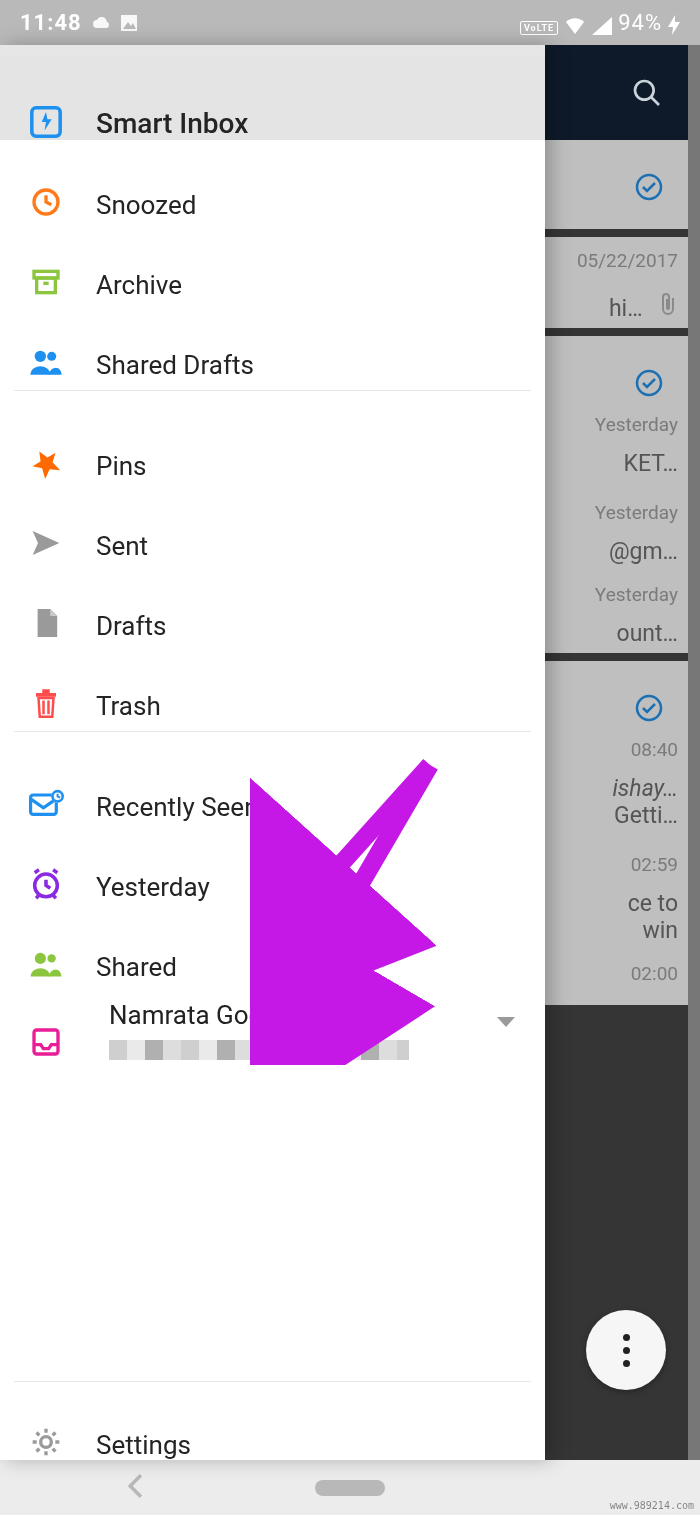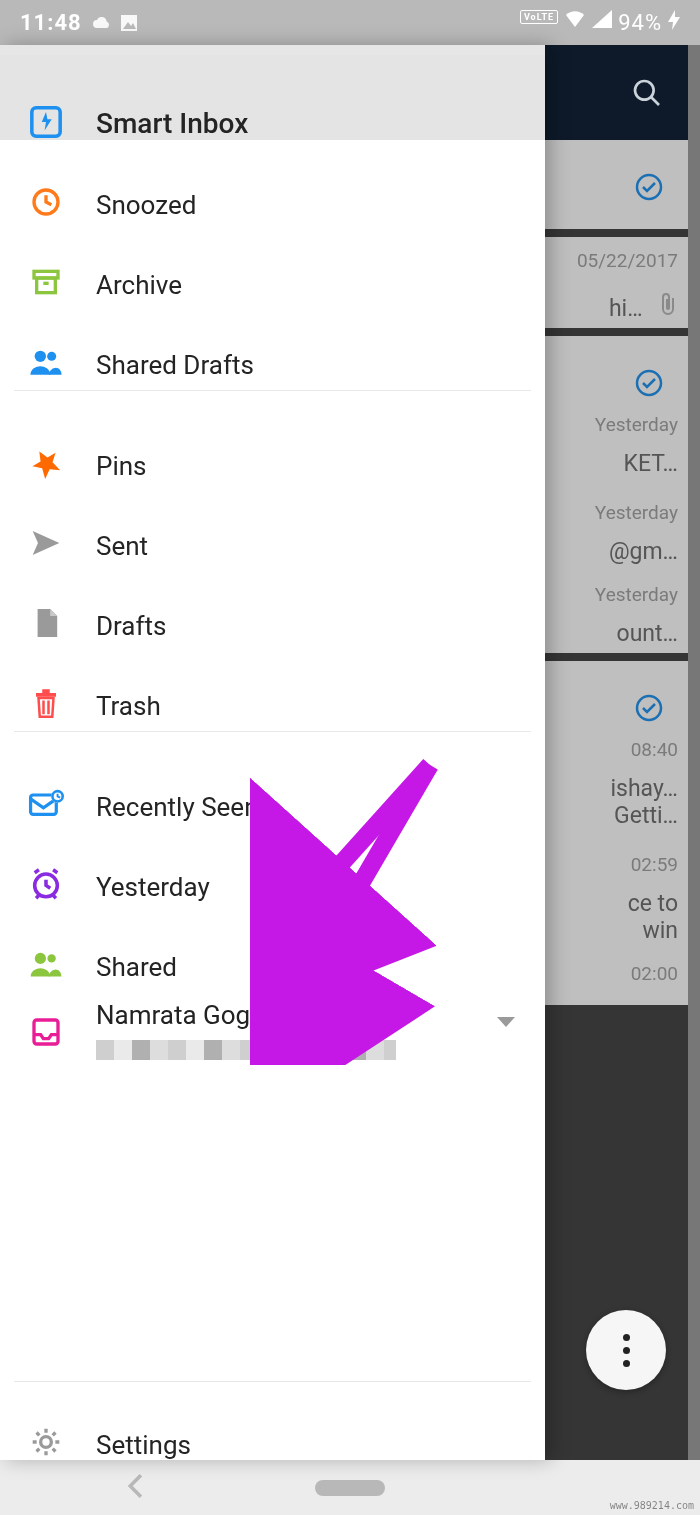--- a/index.html
+++ b/index.html
@@ -16,21 +16,21 @@
     background: #b9b9b9;
     color: #fff;
     display: flex;
     align-items: center;
     padding: 0 20px;
     font-size: 22px;
     letter-spacing: 1px;
   }
   .statusbar .time { font-weight: 700; }
   .statusbar .sb-icons { margin-left: 10px; display: flex; gap: 8px; align-items: center; }
-  .statusbar .sb-right { margin-left: auto; display: flex; align-items: flex-start; gap: 6px; }
+  .statusbar .sb-right { margin-left: auto; display: flex; align-items: flex-end; gap: 6px; }
   .volte {
     font-size: 9px;
     border: 1px solid #fff;
     padding: 1px 3px;
     border-radius: 2px;
     font-weight: bold;
   }
   .statusbar svg { display: block; }
 
   .screen {
@@ -125,23 +125,23 @@
     font-size: 28px;
     height: 85px;
   }
   .divider {
     height: 1px;
     background: #e8e8e8;
     margin: 10px 14px;
   }
   .account {
     display: flex;
-    align-items: center;
+    align-items: flex-end;
     padding: 18px 26px 8px 28px;
-    gap: 32px;
+    gap: 45px;
     position: relative;
   }
   .account .icon-slot { width: 36px; height: 36px; display:flex; align-items:center; justify-content:center; margin-top: 4px; }
   .account .name { font-size: 26px; color: #222; }
   .account .email-blur {
     margin-top: 10px;
     height: 20px;
     width: 300px;
     background: repeating-linear-gradient(90deg,#cfcfcf 0 18px,#eaeaea 18px 36px,#b0b0b0 36px 54px,#ddd 54px 72px);
     filter: blur(0.5px);
@@ -266,21 +266,21 @@
     </div>
 
     <div class="peek-block" style="padding-top:22px;">
       <span class="check-circle">
         <svg width="30" height="30" viewBox="0 0 30 30">
             <circle cx="15" cy="15" r="12" fill="none" stroke="#1b6fb3" stroke-width="2.5"></circle>
             <polyline points="9,15 13,19 21,11" fill="none" stroke="#1b6fb3" stroke-width="2.5"></polyline>
           </svg>
       </span>
       <span class="date">08:40</span>
-      <span class="snip" style="display:block;">ishay…</span>
+      <span class="snip" style="display:block;font-style:italic;">ishay…</span>
       <span class="snip" style="display:block;">Getti…</span>
     </div>
 
     <div class="peek-block tallblock" style="margin-top:-8px;">
       <span class="date">02:59</span>
       <span class="snip" style="display:block;">ce to</span>
       <span class="snip" style="display:block;">win</span>
     </div>
 
     <div class="peek-block tallblock" style="margin-top:-8px;">

